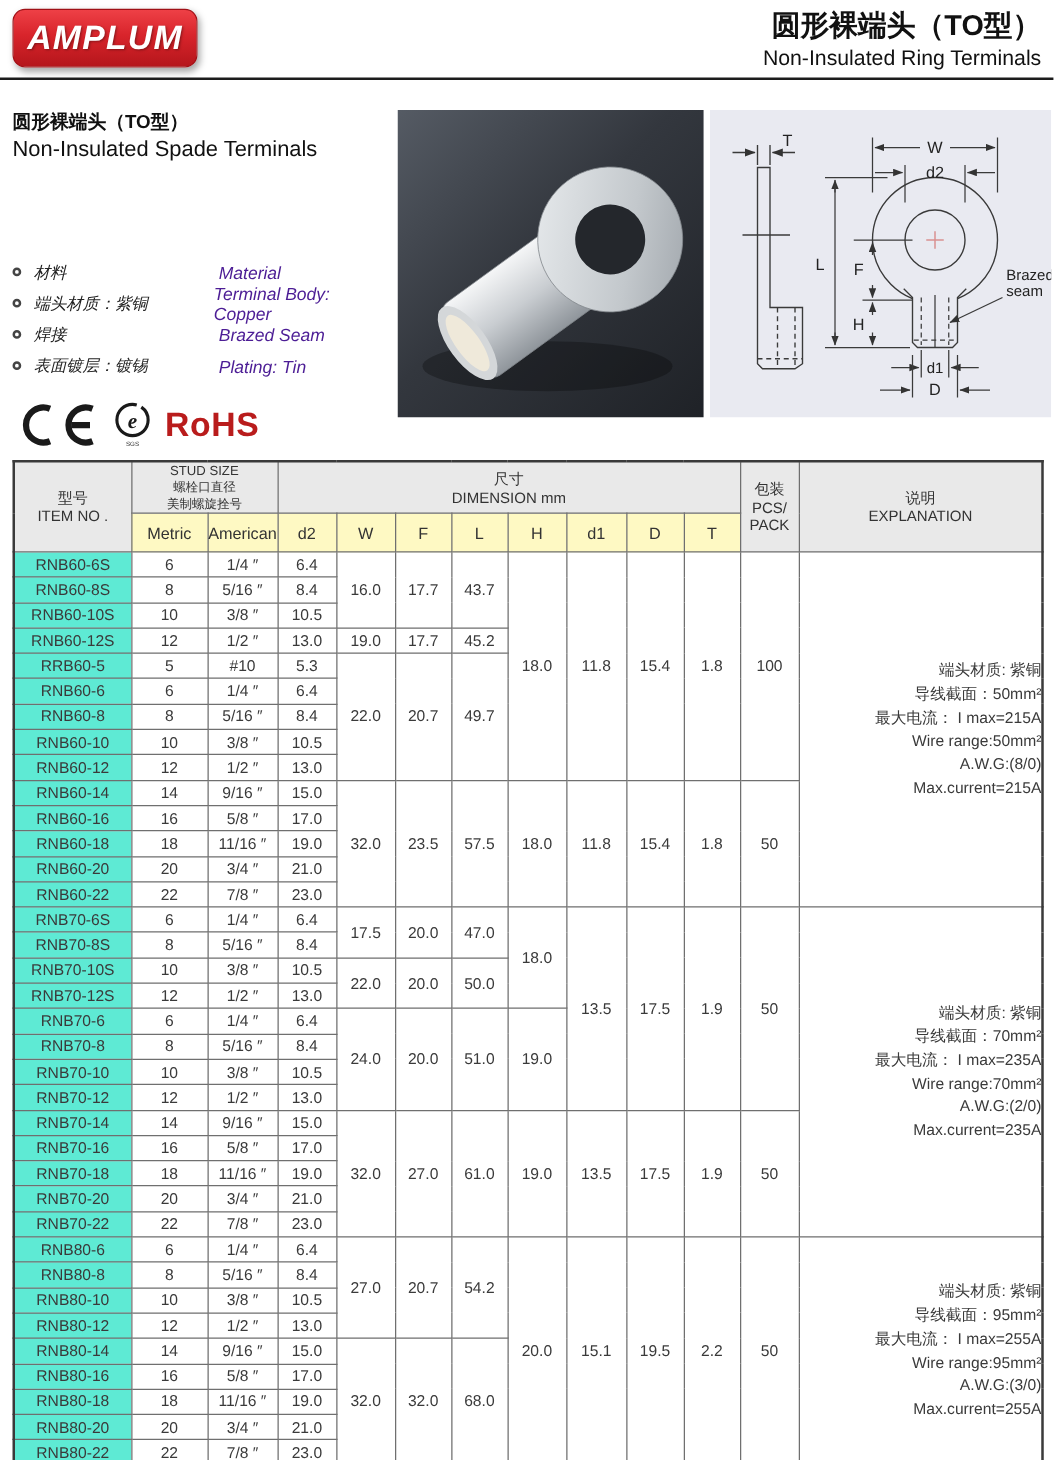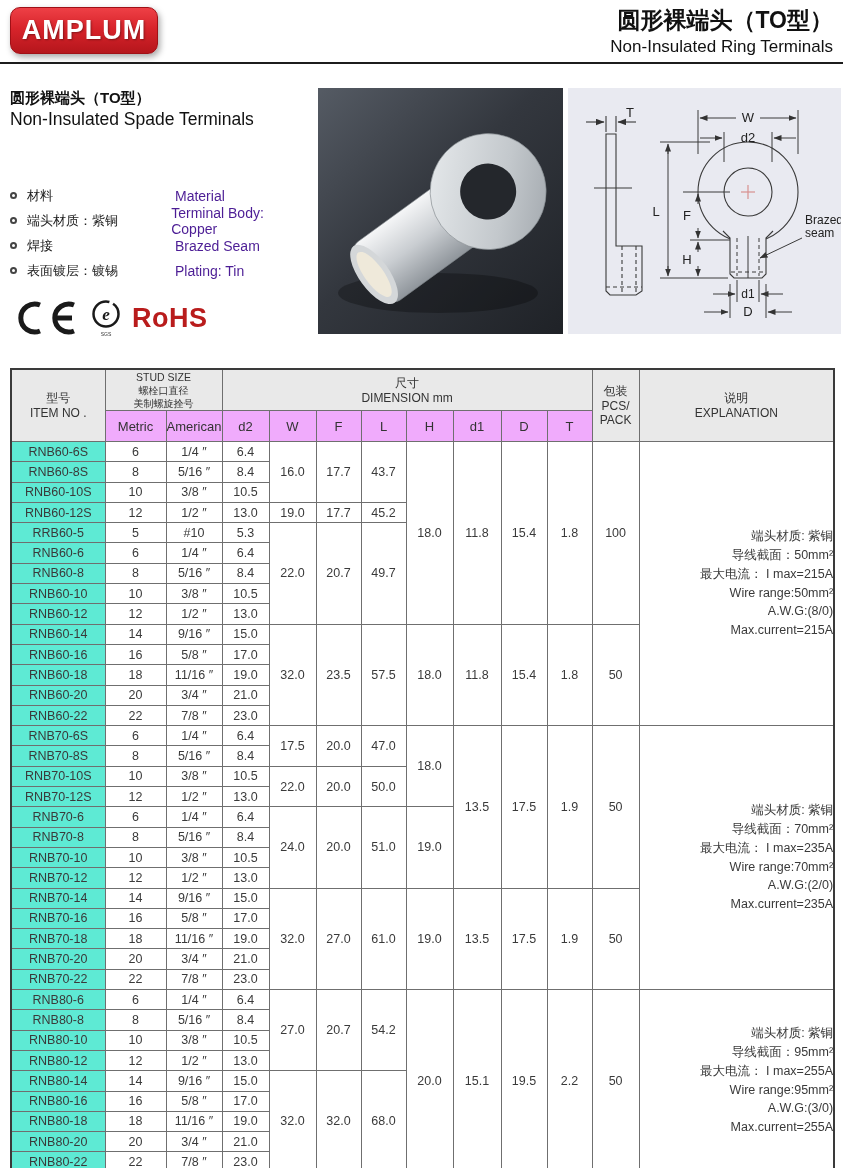--- a/index.html
+++ b/index.html
@@ -5,52 +5,52 @@
   * { margin:0; padding:0; box-sizing:border-box; }
   body { background:#fff; font-family:"Liberation Sans", sans-serif; color:#222; }
   .page { position:relative; width:843px; height:1168px; background:#fff; overflow:hidden; }
 
   
   .brand-logo { position:absolute; left:10px; top:7px; width:148px; height:47px;
     background:linear-gradient(180deg,#ee4046 0%, #d8242b 45%, #b5161c 100%);
     border:1px solid #a01016; border-radius:10px;
     box-shadow:2px 3px 6px rgba(0,0,0,0.35);
     display:flex; align-items:center; justify-content:center; }
-  .brand-logo span { color:#fff; font-weight:bold; font-size:27px; letter-spacing:1px;
+  .brand-logo span { color:#fff; font-weight:bold; font-style:italic; font-size:27px; letter-spacing:1px;
     text-shadow:1px 1px 2px rgba(0,0,0,0.35); }
   .head-titles { position:absolute; right:10px; top:5px; text-align:right; }
   .head-title-zh { font-size:23px; font-weight:600; line-height:30px; color:#111; }
   .head-title-en { font-size:17px; line-height:24px; color:#111; }
   .head-rule { position:absolute; left:0; top:62px; width:843px; border-top:2px solid #1c1c1c; }
 
   
   .intro-left { position:absolute; left:10px; top:88px; width:300px; }
   .intro-h-zh { font-size:15px; font-weight:bold; color:#111; line-height:20px; }
   .intro-h-en { font-size:17.5px; color:#111; line-height:23px; }
-  .materials { margin-top:52px; }
+  .materials { margin-top:74px;font-style:italic; }
   .mat-row { display:flex; align-items:center; height:25px; }
   .bullet { width:7px; height:7px; border:2px solid #444; border-radius:50%; margin-right:10px; flex:0 0 auto; }
   .mat-zh { width:148px; font-size:13px; color:#222; }
   .mat-en { font-size:14px; color:#4c1d95; }
   .certs { margin-top:16px; display:flex; align-items:center; gap:9px; height:38px; }
   .rohs-text { font-size:27px; font-weight:bold; color:#b91c1c; letter-spacing:0.5px; }
   .emark { position:relative; width:34px; height:38px; }
   .emark .sgs { position:absolute; left:50%; transform:translateX(-50%); bottom:0; font-size:5px; color:#333; }
 
   .photo-panel { position:absolute; left:318px; top:88px; width:245px; height:246px; }
   .diagram-panel { position:absolute; left:568px; top:88px; width:273px; height:246px; }
 
   
   .spec-table { position:absolute; left:10px; top:368px; width:823px;
     border-collapse:collapse; table-layout:fixed; font-size:12.5px; color:#3a3a3a; }
   .spec-table th, .spec-table td { border:1px solid #6f6f6f; text-align:center; vertical-align:middle; padding:0; }
   .spec-table { border:2px solid #3a3a3a; }
   .spec-table thead th { background:#e9e9e9; font-weight:normal; color:#333; }
   .spec-table thead tr.h1 th { height:33px; }
-  .spec-table thead tr.h2 th { height:31px; background:#f0abfc; font-size:13px; }
+  .spec-table thead tr.h2 th { height:31px; background:#fef9c3; font-size:13px; }
   .th-zh { font-size:12px; line-height:15px; }
   .th-en { font-size:12px; line-height:14px; }
   .th-stud-en { font-size:10.5px; line-height:14px; }
   .substud { display:flex; justify-content:space-around; font-size:10px; line-height:13px;flex-direction:column; }
   .spec-table tbody td { height:20.3px; background:#fff; }
   .spec-table tbody td.item-cell { background:#5eead4; }
   .spec-table tbody td.expl-cell { text-align:right; padding-left:42px; line-height:1.5; font-size:12.5px; }
 </style>
 </head>
 <body>

